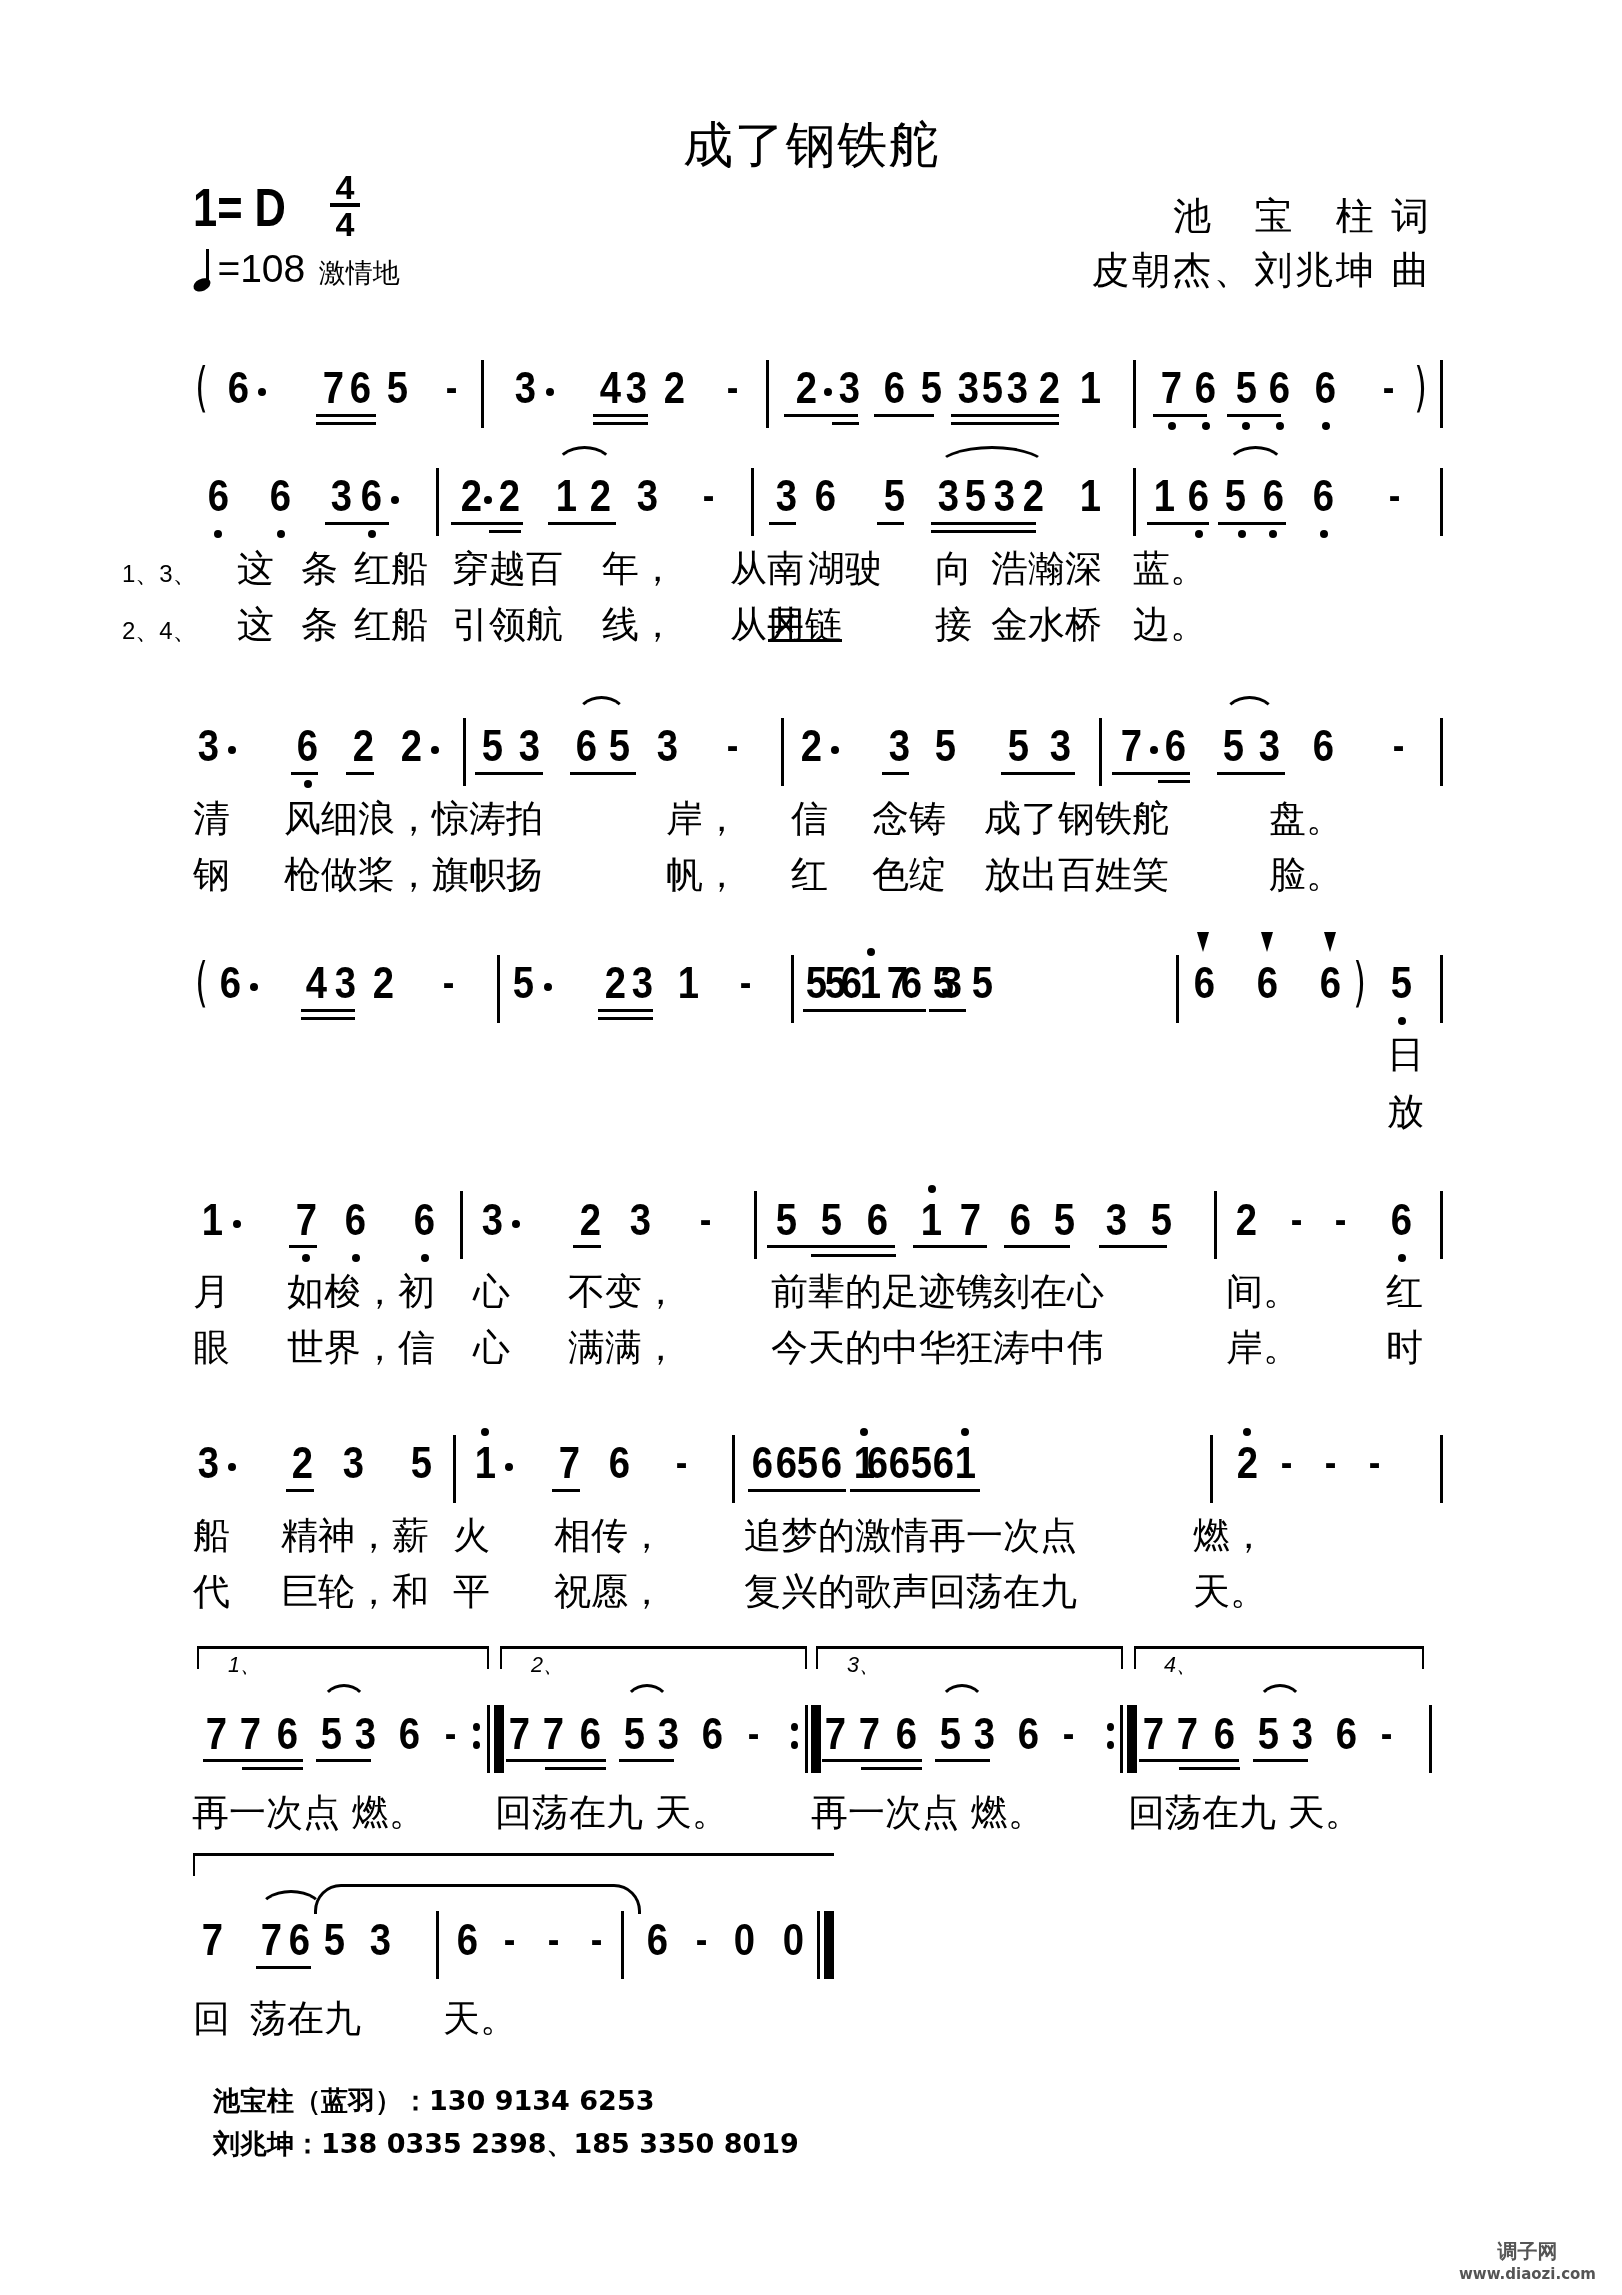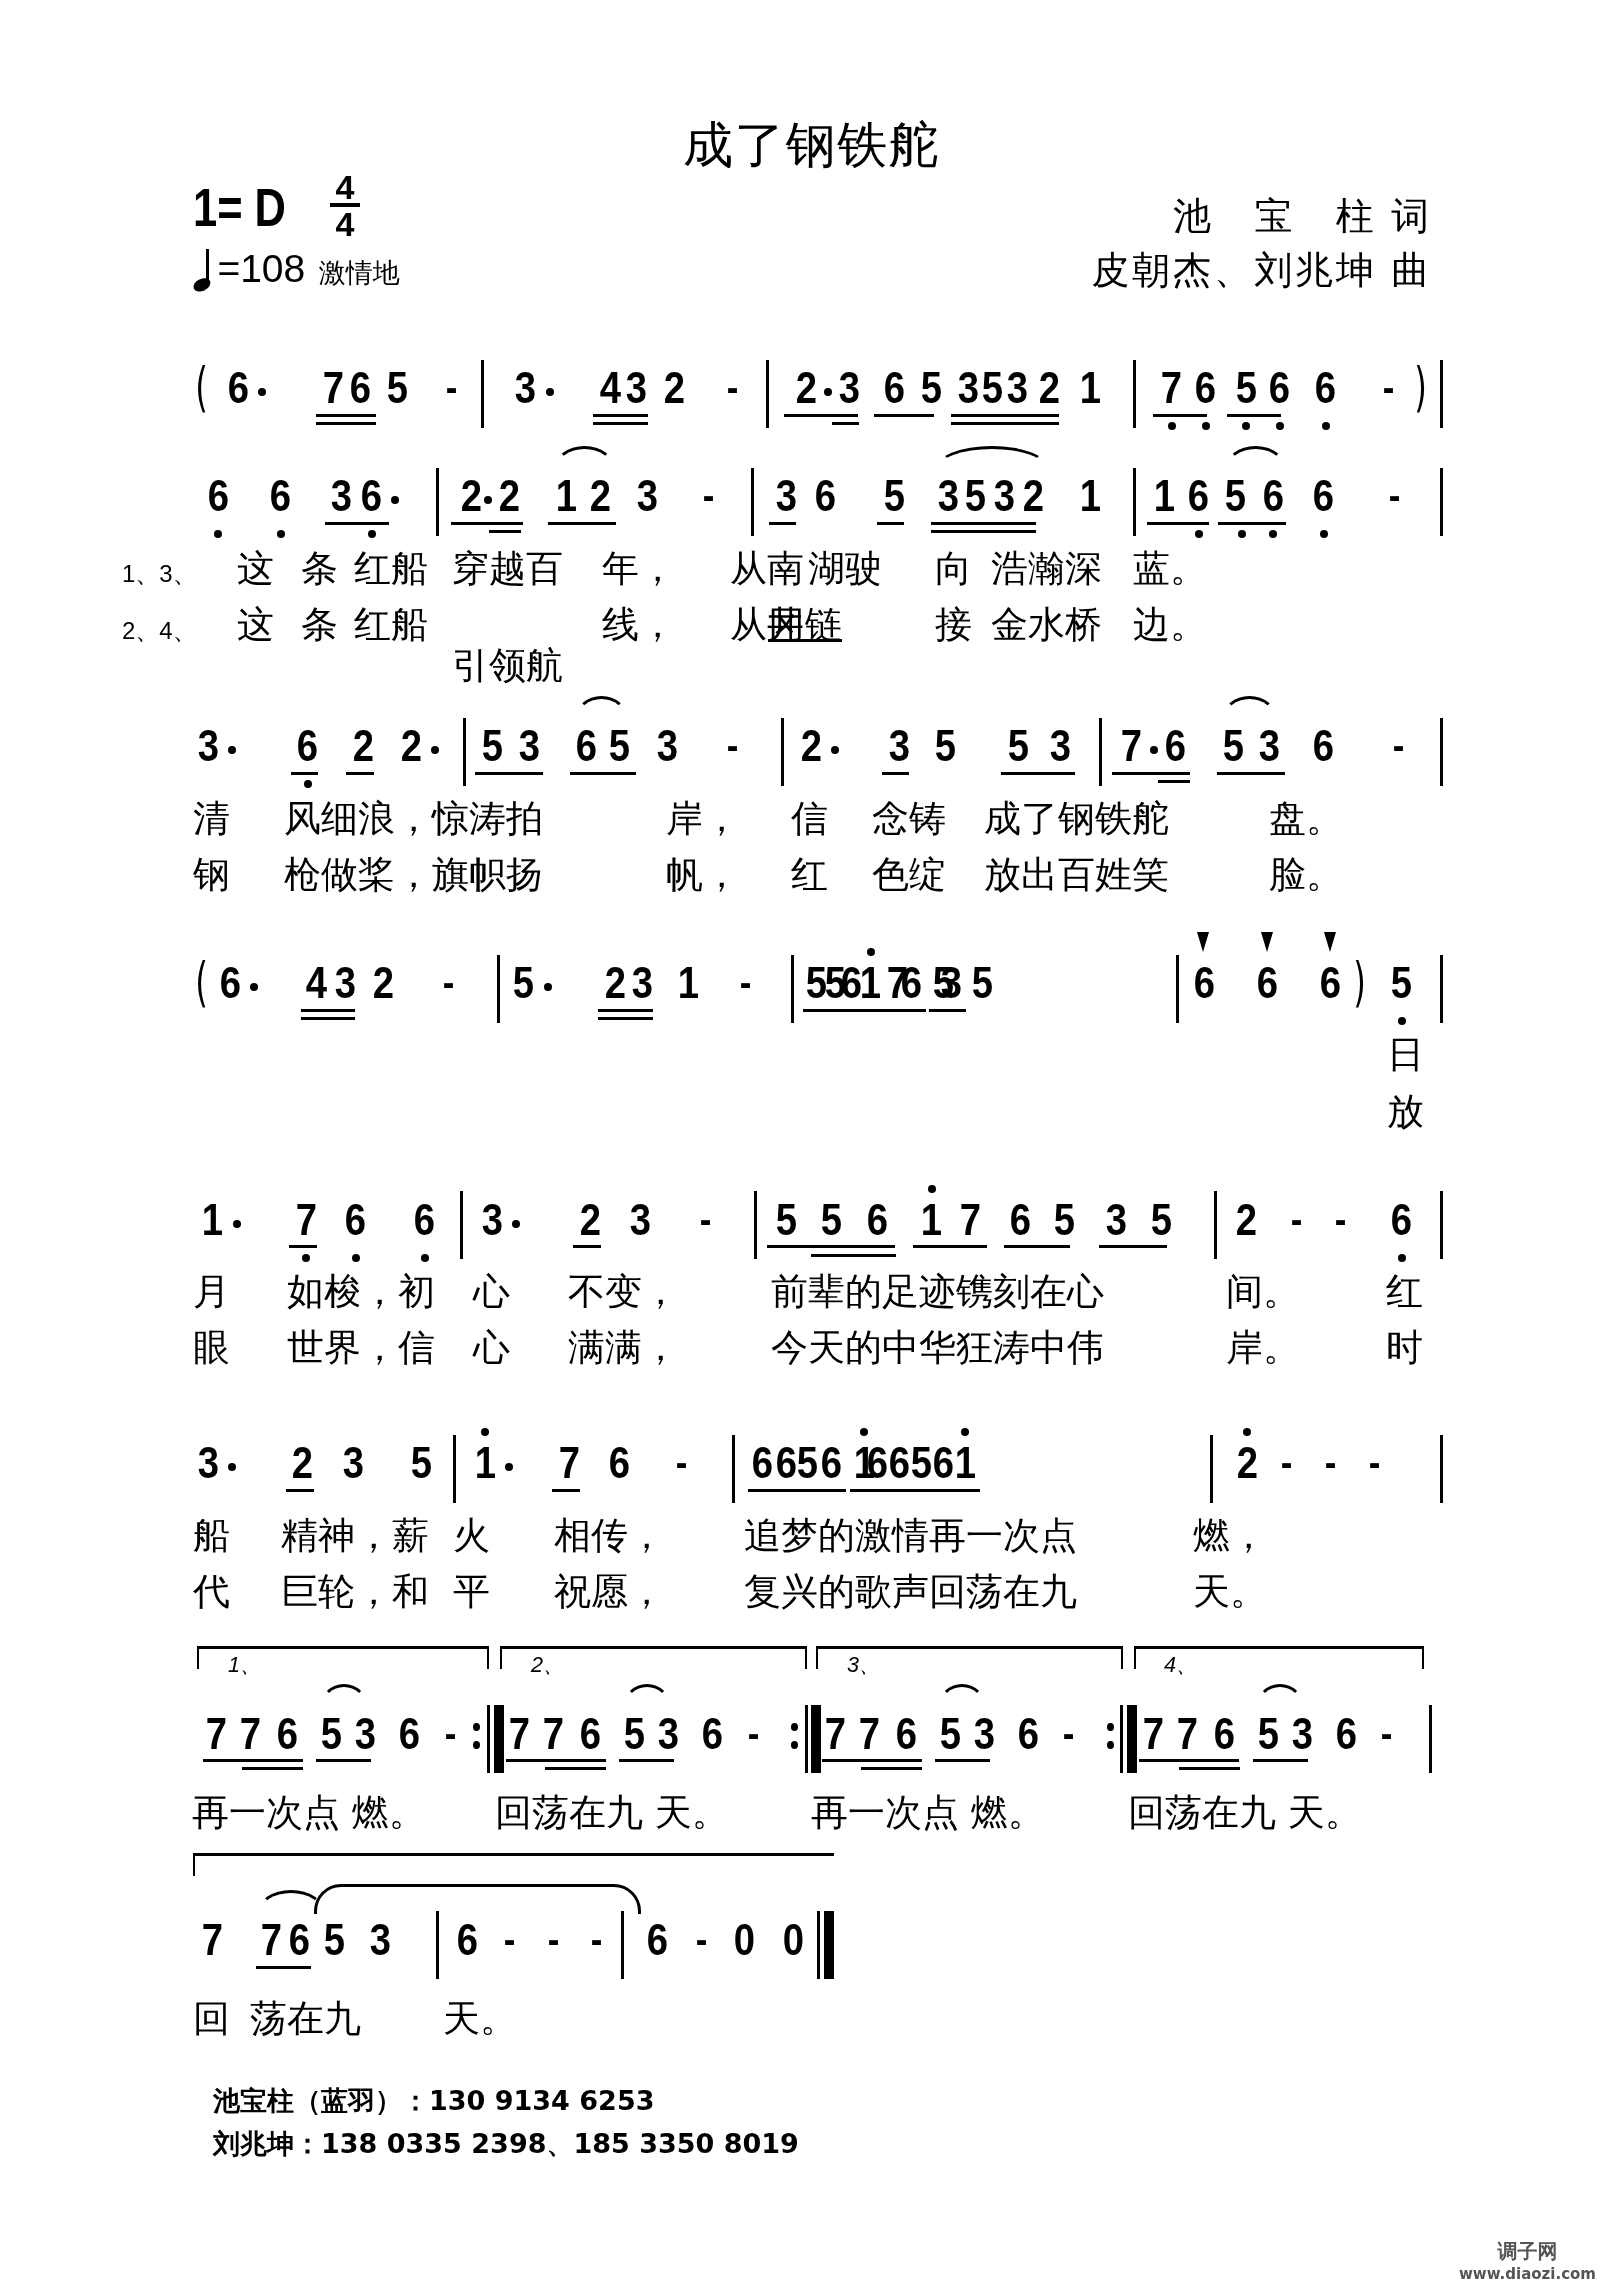--- a/index.html
+++ b/index.html
@@ -170,21 +170,21 @@
     <div class="abs el ly" style="left: 602px; top: 548px;">年，</div>
     <div class="abs el ly" style="left: 730px; top: 548px;">从南</div>
     <div class="abs el ly" style="left: 808px; top: 548px;">湖驶</div>
     <div class="abs el ly" style="left: 935px; top: 548px;">向</div>
     <div class="abs el ly" style="left: 991px; top: 548px;">浩瀚深</div>
     <div class="abs el ly" style="left: 1133px; top: 548px;">蓝。</div>
     <div class="abs el vlabel" style="left: 122px; top: 615px;">2、4、</div>
     <div class="abs el ly" style="left: 237px; top: 604px;">这</div>
     <div class="abs el ly" style="left: 301px; top: 604px;">条</div>
     <div class="abs el ly" style="left: 354px; top: 604px;">红船</div>
-    <div class="abs el ly" style="left: 452px; top: 604px; margin-top: 41px;">引领航</div>
+    <div class="abs el ly" style="left: 452px; top: 604px;">引领航</div>
     <div class="abs el ly" style="left: 602px; top: 604px;">线，</div>
     <div class="abs el ly" style="left: 730px; top: 604px;">从井</div>
     <div class="abs el ly" style="left: 768px; top: 604px; text-decoration: underline;">冈链</div>
     <div class="abs el ly" style="left: 935px; top: 604px;">接</div>
     <div class="abs el ly" style="left: 991px; top: 604px;">金水桥</div>
     <div class="abs el ly" style="left: 1133px; top: 604px;">边。</div>
     <div class="abs el bl" style="left: 463px; top: 718px; height: 68px;"></div>
     <div class="abs el n" style="left: 193px; top: 723px;">3</div>
     <div class="abs el aug" style="left: 228px; top: 746px;"></div>
     <div class="abs el n" style="left: 292px; top: 723px;">6</div>

